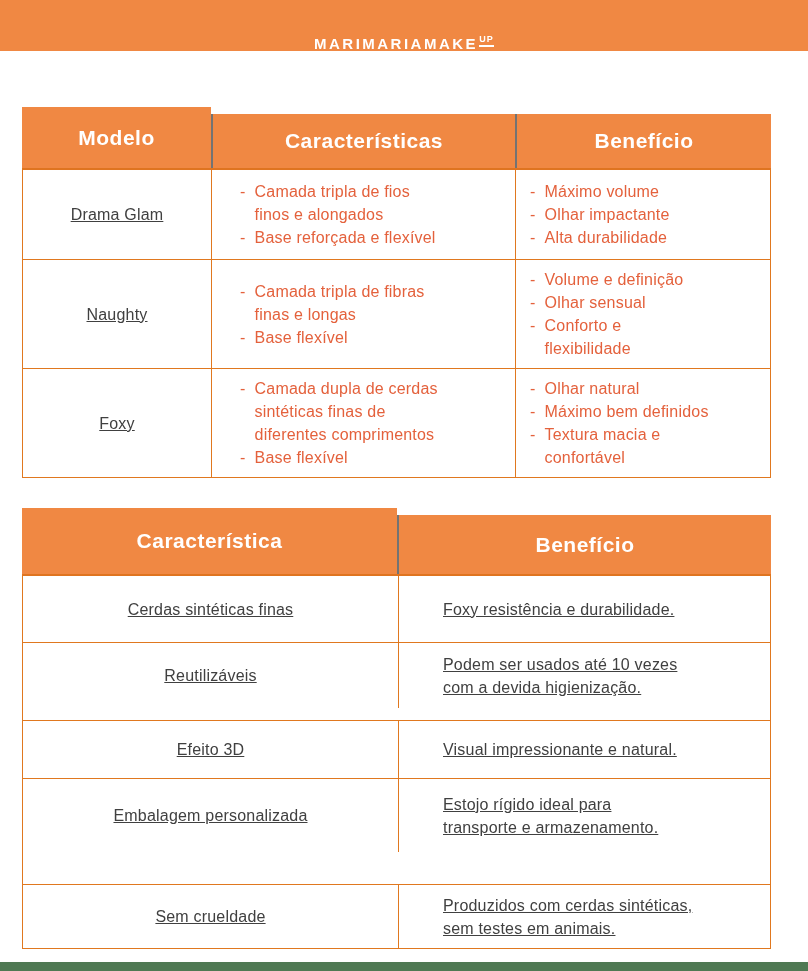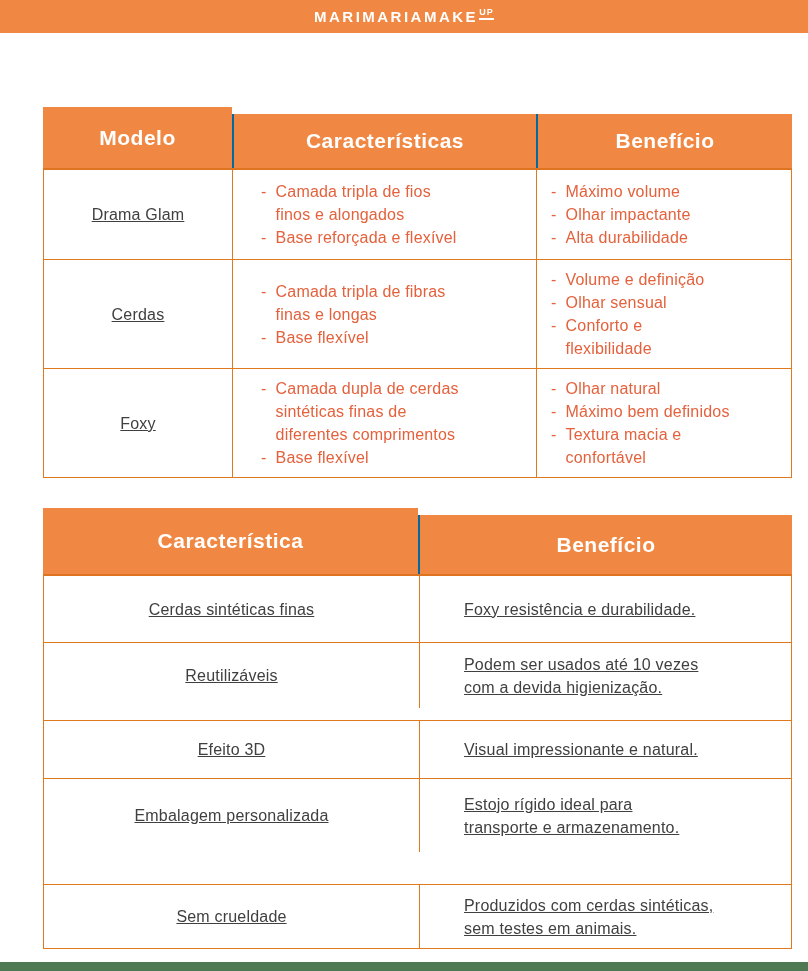--- a/index.html
+++ b/index.html
@@ -14,24 +14,24 @@
     height: 971px;
     background: #ffffff;
     overflow: hidden;
   }
 
   
   .banner {
     position: absolute;
     top: 0; left: 0;
     width: 808px;
-    height: 33px;
+    height: 51px;
     background: #F08843;
     display: flex;
-    align-items: center;
+    align-items: flex-end;
     justify-content: center;
   }
   .logo {
     color: #ffffff;
     font-weight: 700;
     font-size: 15px;
     letter-spacing: 2.5px;
     line-height: 1;
     white-space: nowrap;
   }
@@ -40,33 +40,33 @@
     font-size: 9px;
     letter-spacing: 1.2px;
     vertical-align: top;
     margin-left: 1px;
     margin-top: -1px;
     border-bottom: 2px solid #ffffff;
     padding-bottom: 1px;
   }
 
   
-  .tbl { position: absolute; left: 43px; width: 749px; border-radius: 30px; }
+  .tbl { position: absolute; left: 22px; width: 749px; border-radius: 30px; }
   .thead { display: grid; }
   .hc {
     background: #F08843;
     color: #ffffff;
     font-weight: 700;
     font-size: 21px;
     letter-spacing: 0.5px;
     display: flex;
     align-items: center;
     justify-content: center;
   }
-  .thead .hc + .hc { border-left: 2px solid #0369a1; margin-top: 7px; }
+  .thead .hc + .hc { border-left: 2px solid #737373; margin-top: 7px; }
   .tbody {
     border: 1px solid #E0781F;
     border-top: 2px solid #DF7420;
   }
   .row { display: grid; }
   .row + .row { border-top: 1px solid #E0781F; }
   .cell { display: flex; align-items: center; }
   .cell + .cell { border-left: 1px solid #E0781F; }
   .orange-text {
     color: #404040;
@@ -163,21 +163,21 @@
                 <span class="preline">Olhar impactante</span>
               </li>
             <li>
                 <span class="preline">Alta durabilidade</span>
               </li>
           </ul>
         </div>
       </div>
 
       <div class="row">
-        <div class="cell center orange-text">Cerdas</div>
+        <div class="cell center orange-text">Naughty</div>
         <div class="cell list-cell feat-cell">
           <ul class="blist">
             <li>
                 <span class="preline">Camada tripla de fibras
 finas e longas</span>
               </li>
             <li>
                 <span class="preline">Base flexível</span>
               </li>
           </ul>

